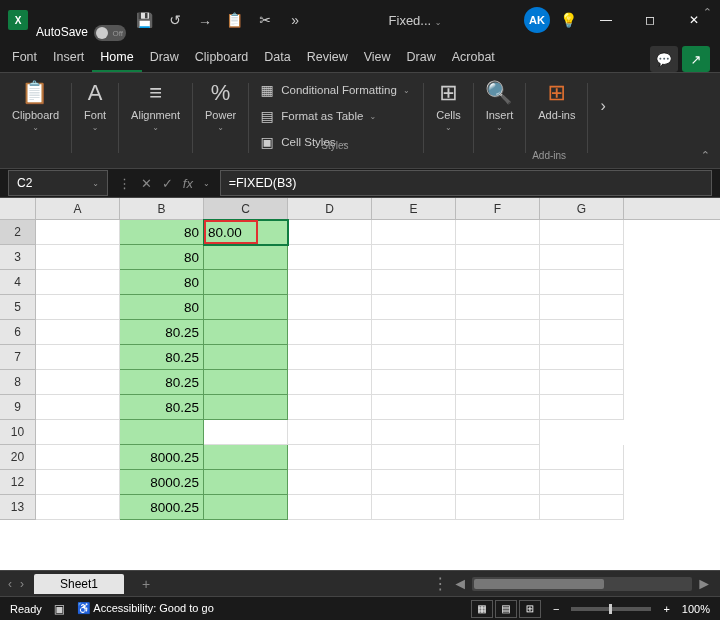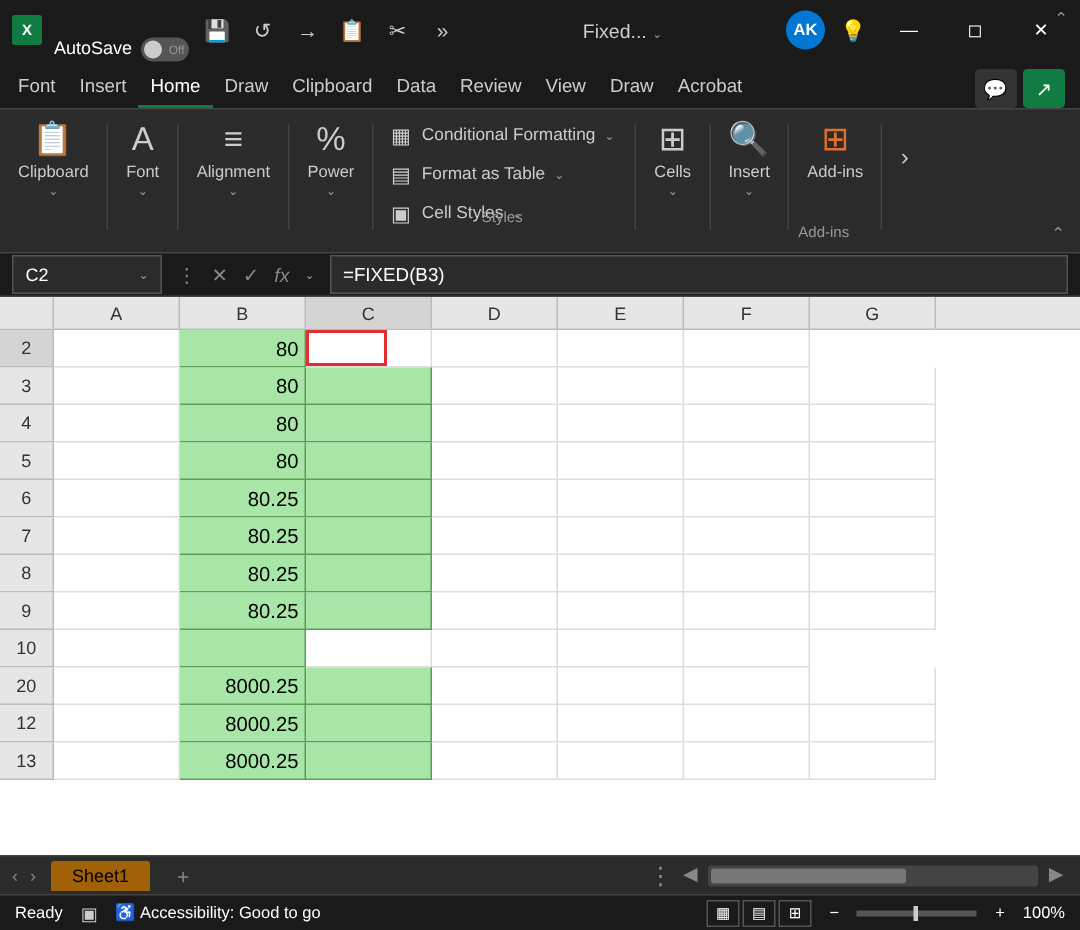--- a/index.html
+++ b/index.html
@@ -49,21 +49,21 @@
 .cells { position:relative; }
 .row { display:flex; height:25px; }
 .cell { border-right:1px solid #ddd; border-bottom:1px solid #ddd; height:25px; display:flex; align-items:center; padding:0 4px; font-size:13.5px; color:#000; }
 .cell.green { background:#a8e6a8; border-right:1px solid #5a9e5a; border-bottom:1px solid #5a9e5a;}
 .cell.right { justify-content:flex-end; }
 .cell.left { justify-content:flex-start; }
 .cell.active { outline:2px solid #107c41; outline-offset:-1px; z-index:2; position:relative;}
 .highlight-box { position:absolute; border:2px solid #e03030; pointer-events:none; z-index:5;}
 .sheets { height:26px; background:#2b2b2b; display:flex; align-items:center; padding:0 8px; gap:10px; border-top:1px solid #444;}
 .sheet-nav { color:#888; font-size:12px; display:flex; gap:8px;}
-.sheet-tab { background:#a16207; color:#000; padding:3px 14px; font-size:12px; border-radius:2px 2px 0 0;}
+.sheet-tab { background:#e5e5e5; color:#000; padding:3px 26px; font-size:12px; border-radius:2px 2px 0 0;}
 .add-sheet { color:#888; font-size:14px; padding:0 8px;}
 .h-scroll { flex:1; display:flex; align-items:center; justify-content:flex-end; gap:4px; }
 .scroll-track { width:220px; height:14px; background:#444; position:relative; border-radius:2px;}
 .scroll-thumb { position:absolute; left:2px; width:130px; height:10px; top:2px; background:#777; border-radius:2px;}
 .status { height:24px; background:#1a1a1a; display:flex; align-items:center; padding:0 10px; font-size:11px; gap:12px; border-top:1px solid #444;}
 .status-icon { font-size:12px; color:#ccc;}
 .status .spacer2 { flex:1; }
 .view-btns { display:flex; gap:2px; }
 .view-btn { width:22px; height:18px; display:flex; align-items:center; justify-content:center; border:1px solid #555; font-size:10px;}
 .zoom-slider { width:80px; height:4px; background:#555; position:relative;}
@@ -238,20 +238,21 @@
         <div class="row-h">9</div>
         <div class="row-h">10</div>
         <div class="row-h">20</div>
         <div class="row-h">12</div>
         <div class="row-h">13</div>
       </div>
     <div class="cells" id="cells">
         <div class="row">
           <div class="cell" style="width: 84px;"></div>
           <div class="cell green right" style="width: 84px;">80</div>
+          <div class="cell green active left" style="width: 84px;">80.00</div>
           <div class="cell" style="width: 84px;"></div>
           <div class="cell" style="width: 84px;"></div>
           <div class="cell" style="width: 84px;"></div>
           <div class="cell" style="width: 84px;"></div>
         </div>
         <div class="row">
           <div class="cell" style="width: 84px;"></div>
           <div class="cell green right" style="width: 84px;">80</div>
           <div class="cell green" style="width: 84px;"></div>
           <div class="cell" style="width: 84px;"></div>

